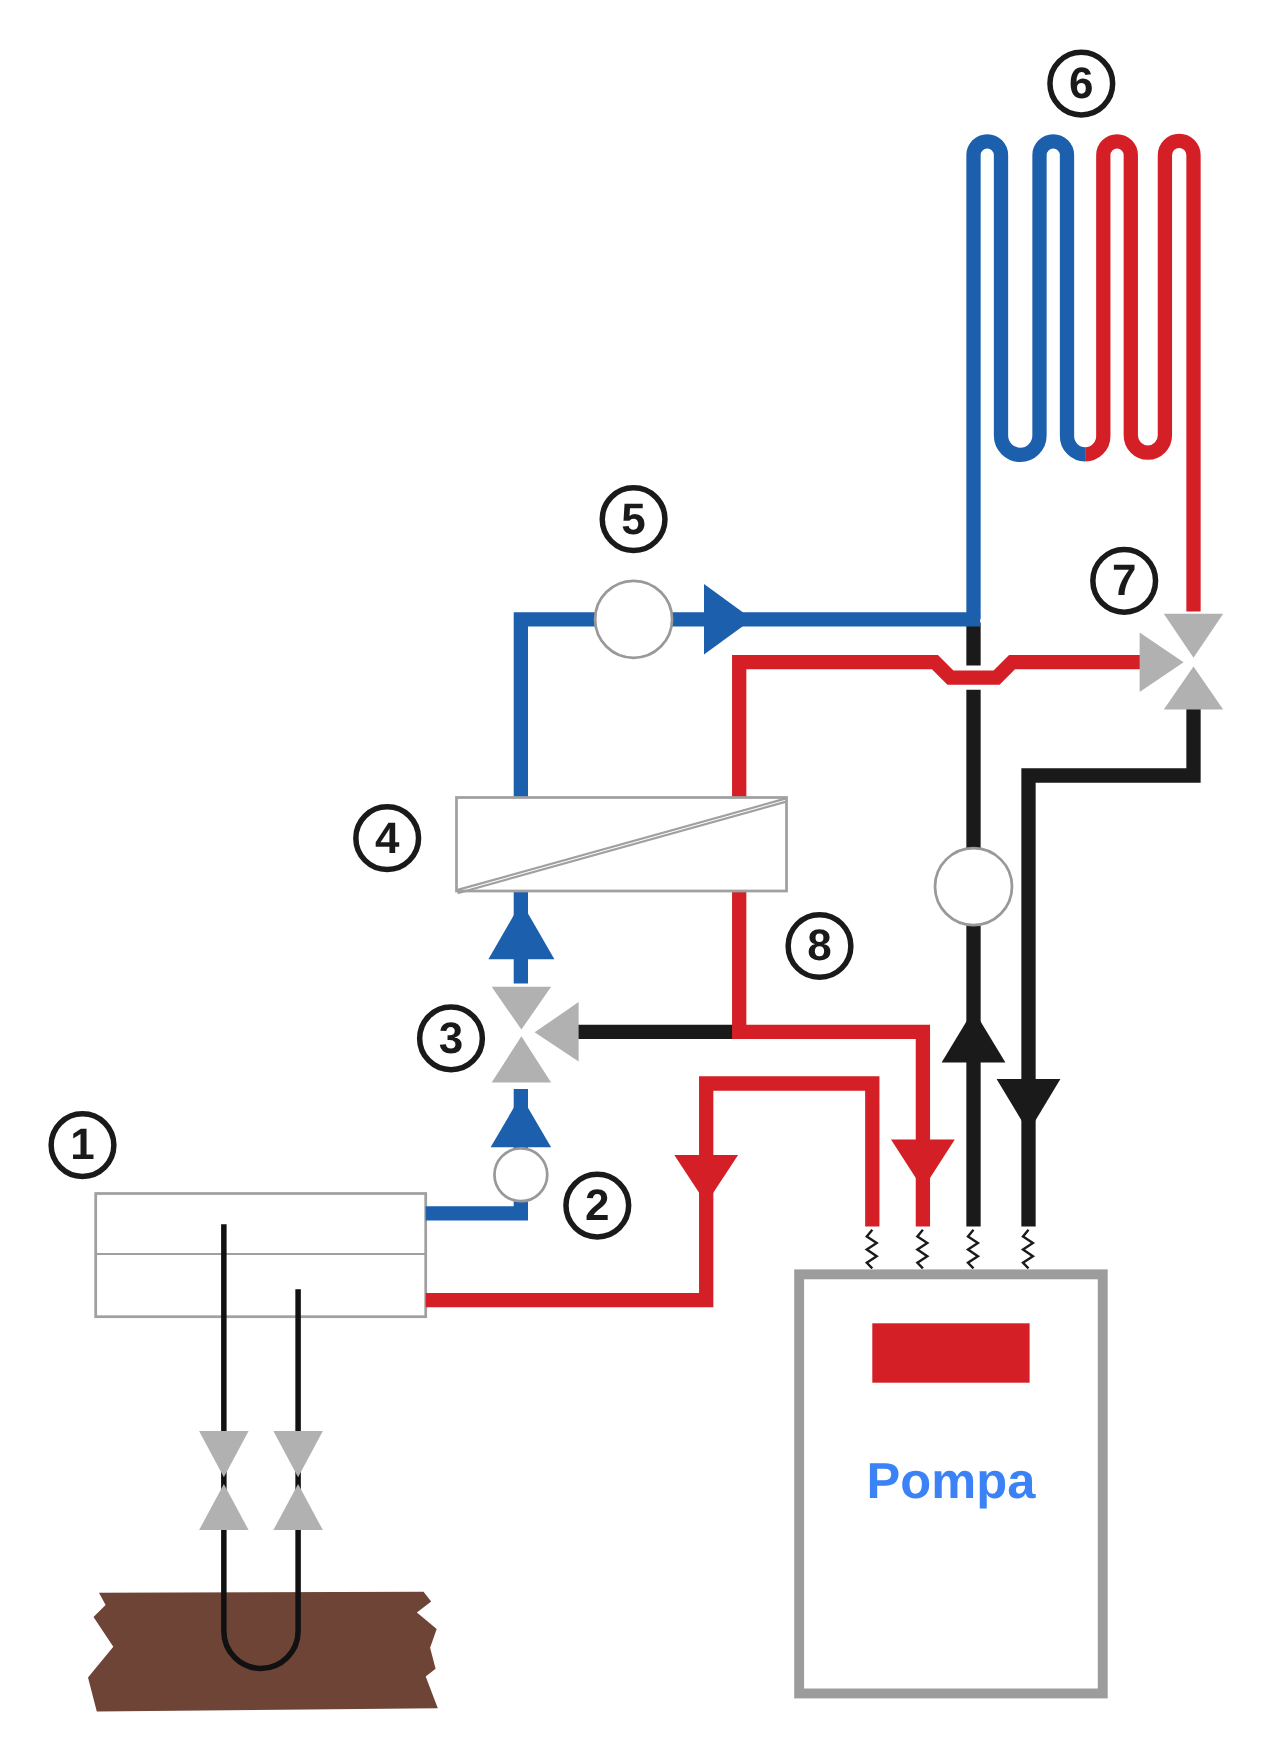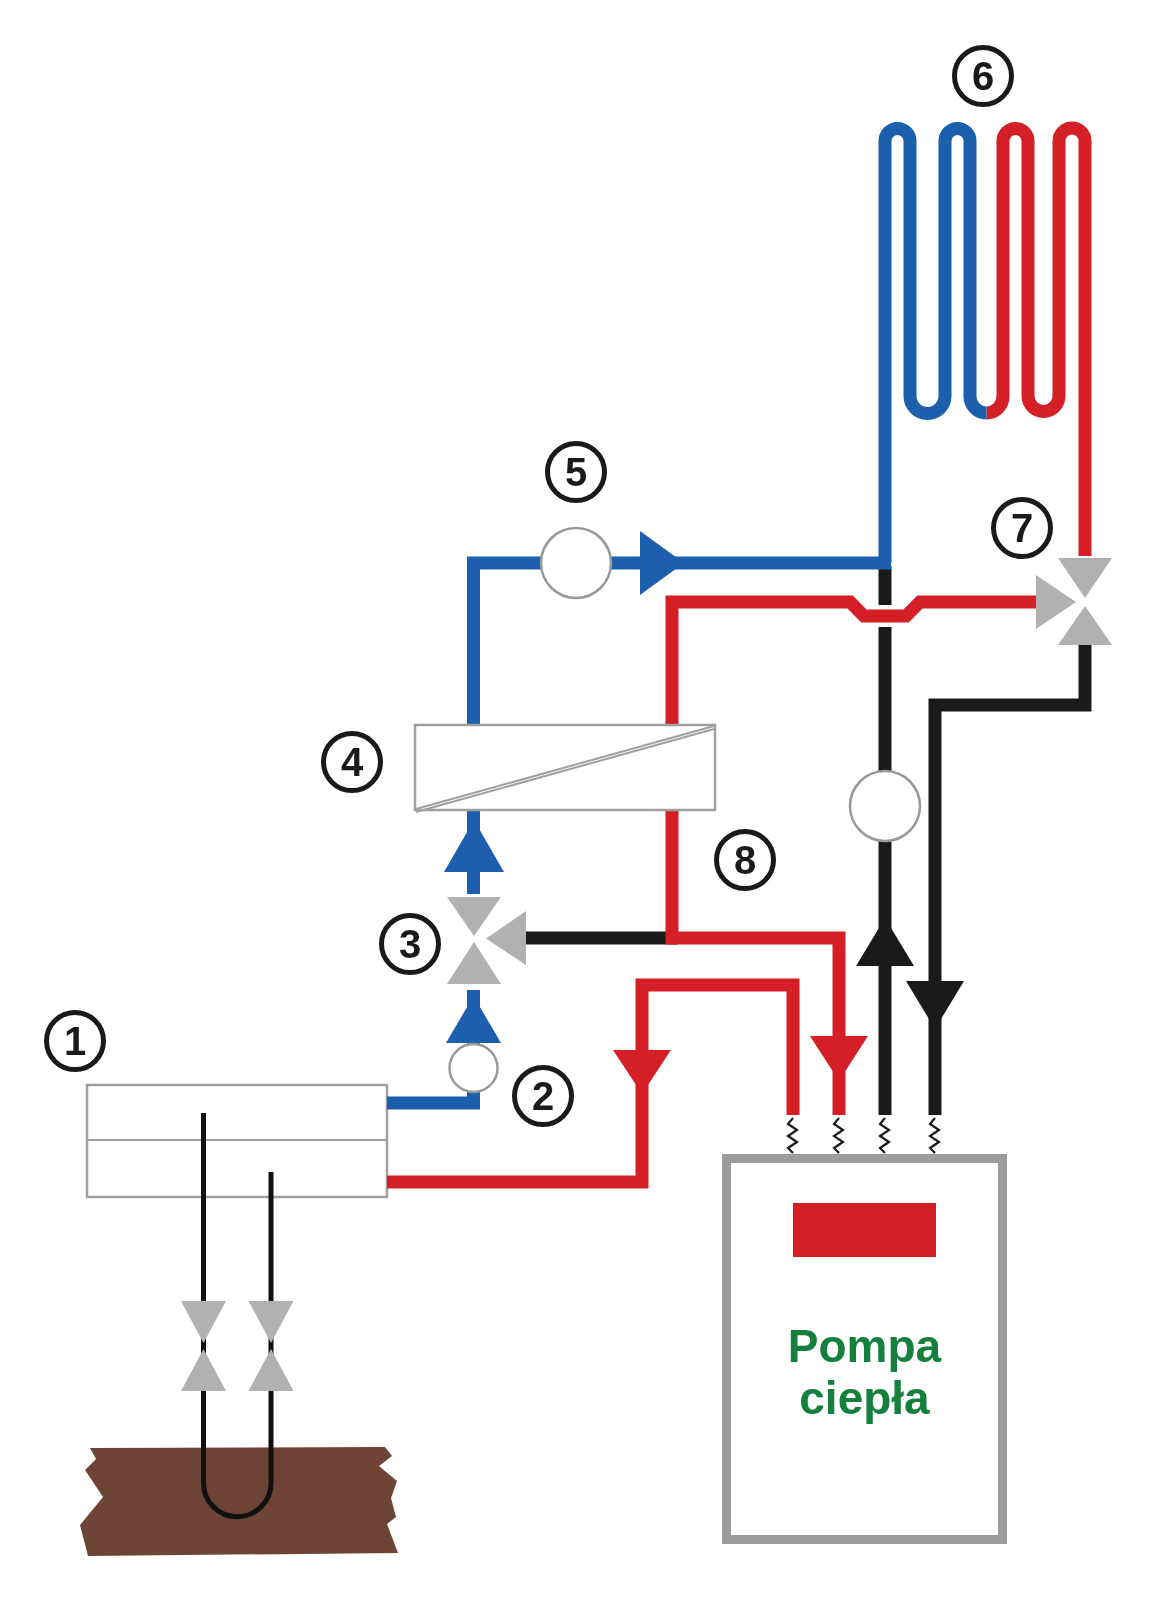--- a/index.html
+++ b/index.html
@@ -19,21 +19,21 @@
     border-radius:50%;
     background:#ffffff;
     display:flex;align-items:center;justify-content:center;
     font-size:40px;font-weight:600;color:#1a1a1a;
     line-height:1;
   }
   .hp-text{
     position:absolute;
     left:726px;top:1320px;width:277px;
     text-align:center;
-    font-size:46px;font-weight:700;color:#15803d;
+    font-size:46px;font-weight:700;color:#3b82f6;
     line-height:52px;
   }
 </style>
 </head>
 <body>
 
 <div id="stage">
 
   <svg id="pipes" width="1152" height="1600" viewBox="0 0 1152 1600">
 
@@ -125,16 +125,15 @@
   <div class="badge" style="left:512px;top:1065px;">2</div>
   <div class="badge" style="left:379px;top:913px;">3</div>
   <div class="badge" style="left:321px;top:731px;">4</div>
   <div class="badge" style="left:545px;top:441px;">5</div>
   <div class="badge" style="left:952px;top:45px;">6</div>
   <div class="badge" style="left:991px;top:497px;">7</div>
   <div class="badge" style="left:714px;top:829px;">8</div>
 
   <div class="hp-text">
     <div>Pompa</div>
-    <div>ciepła</div>
   </div>
 
 </div>
 
 </body></html>

